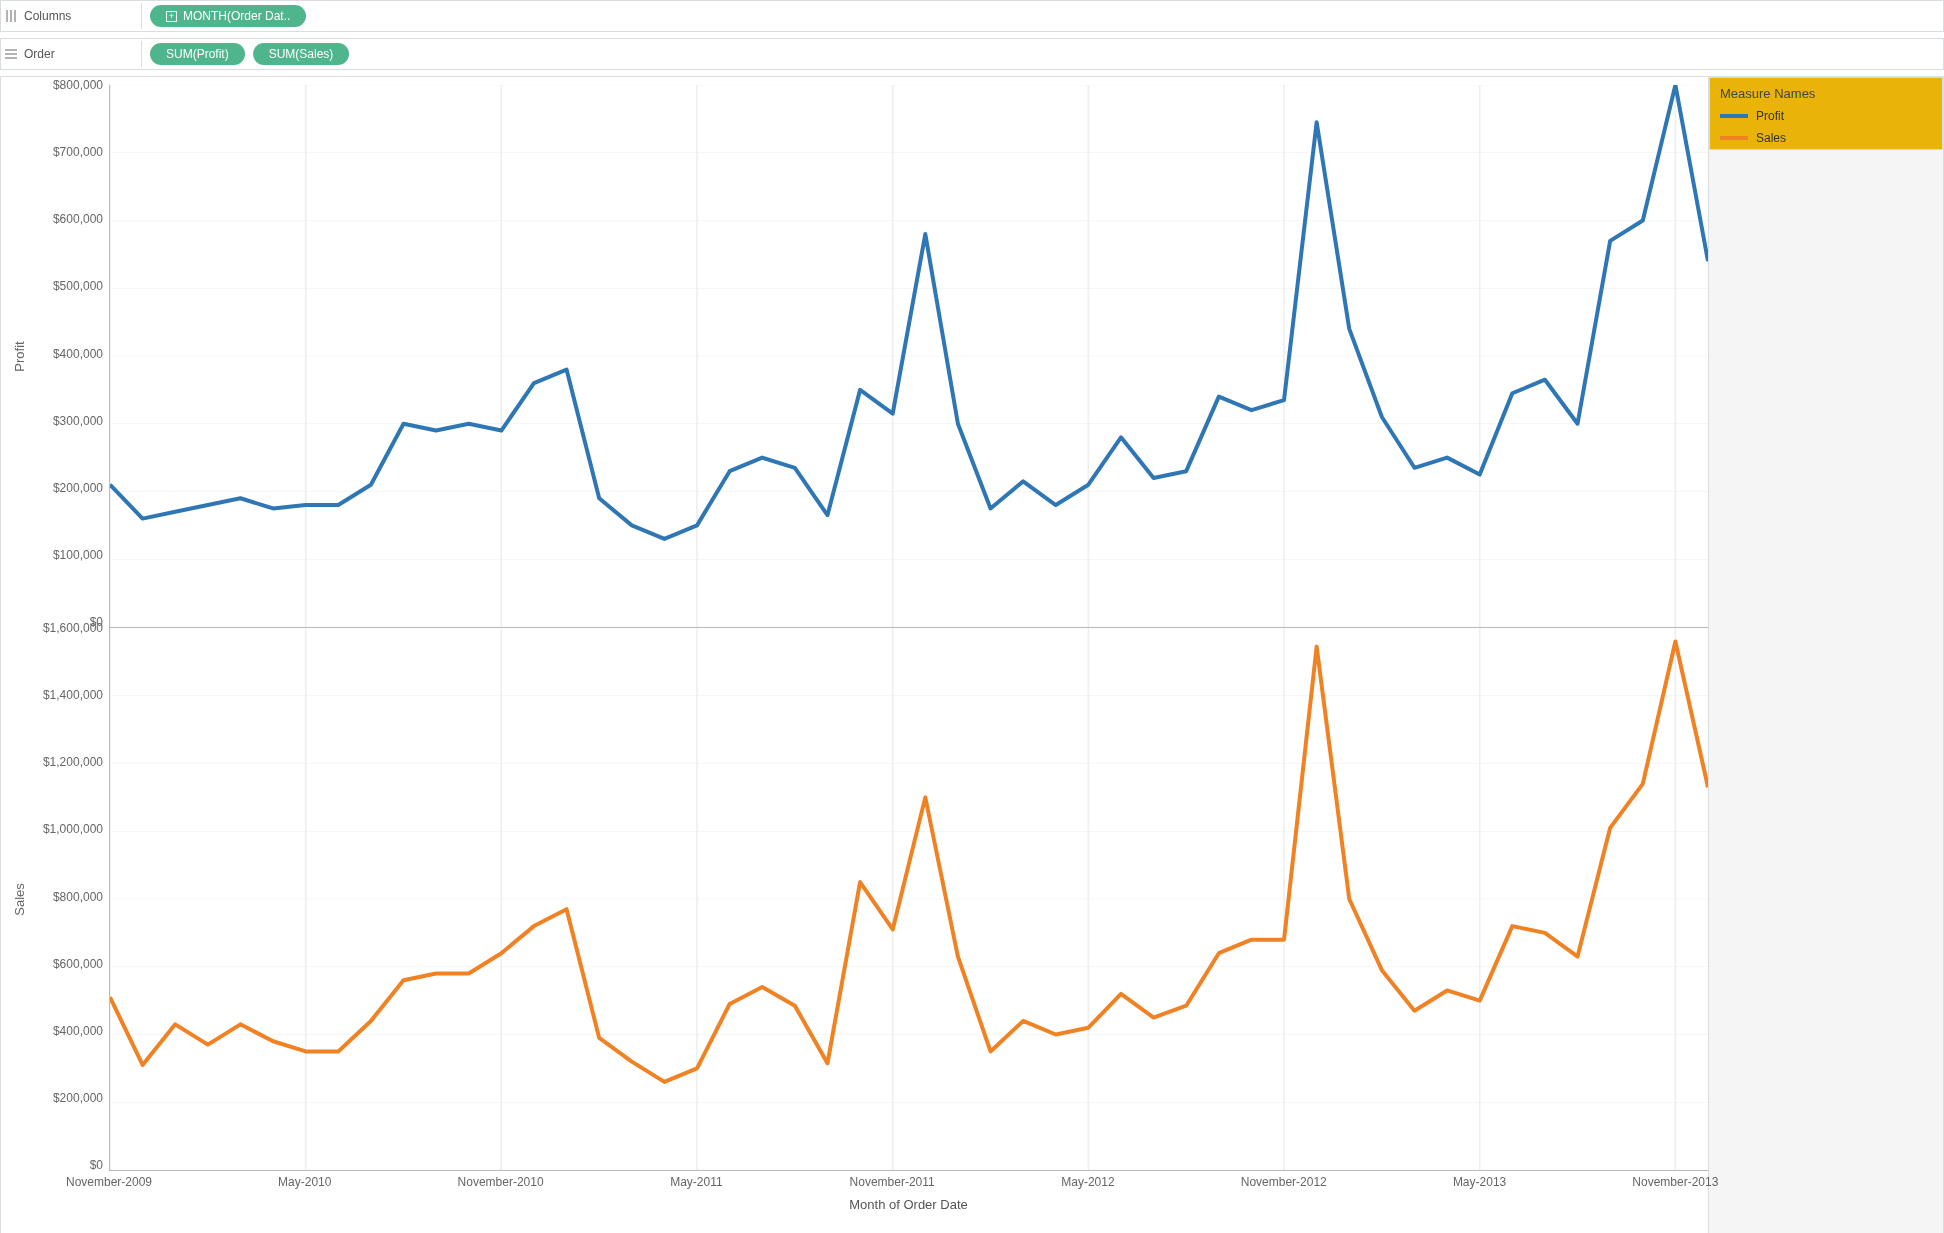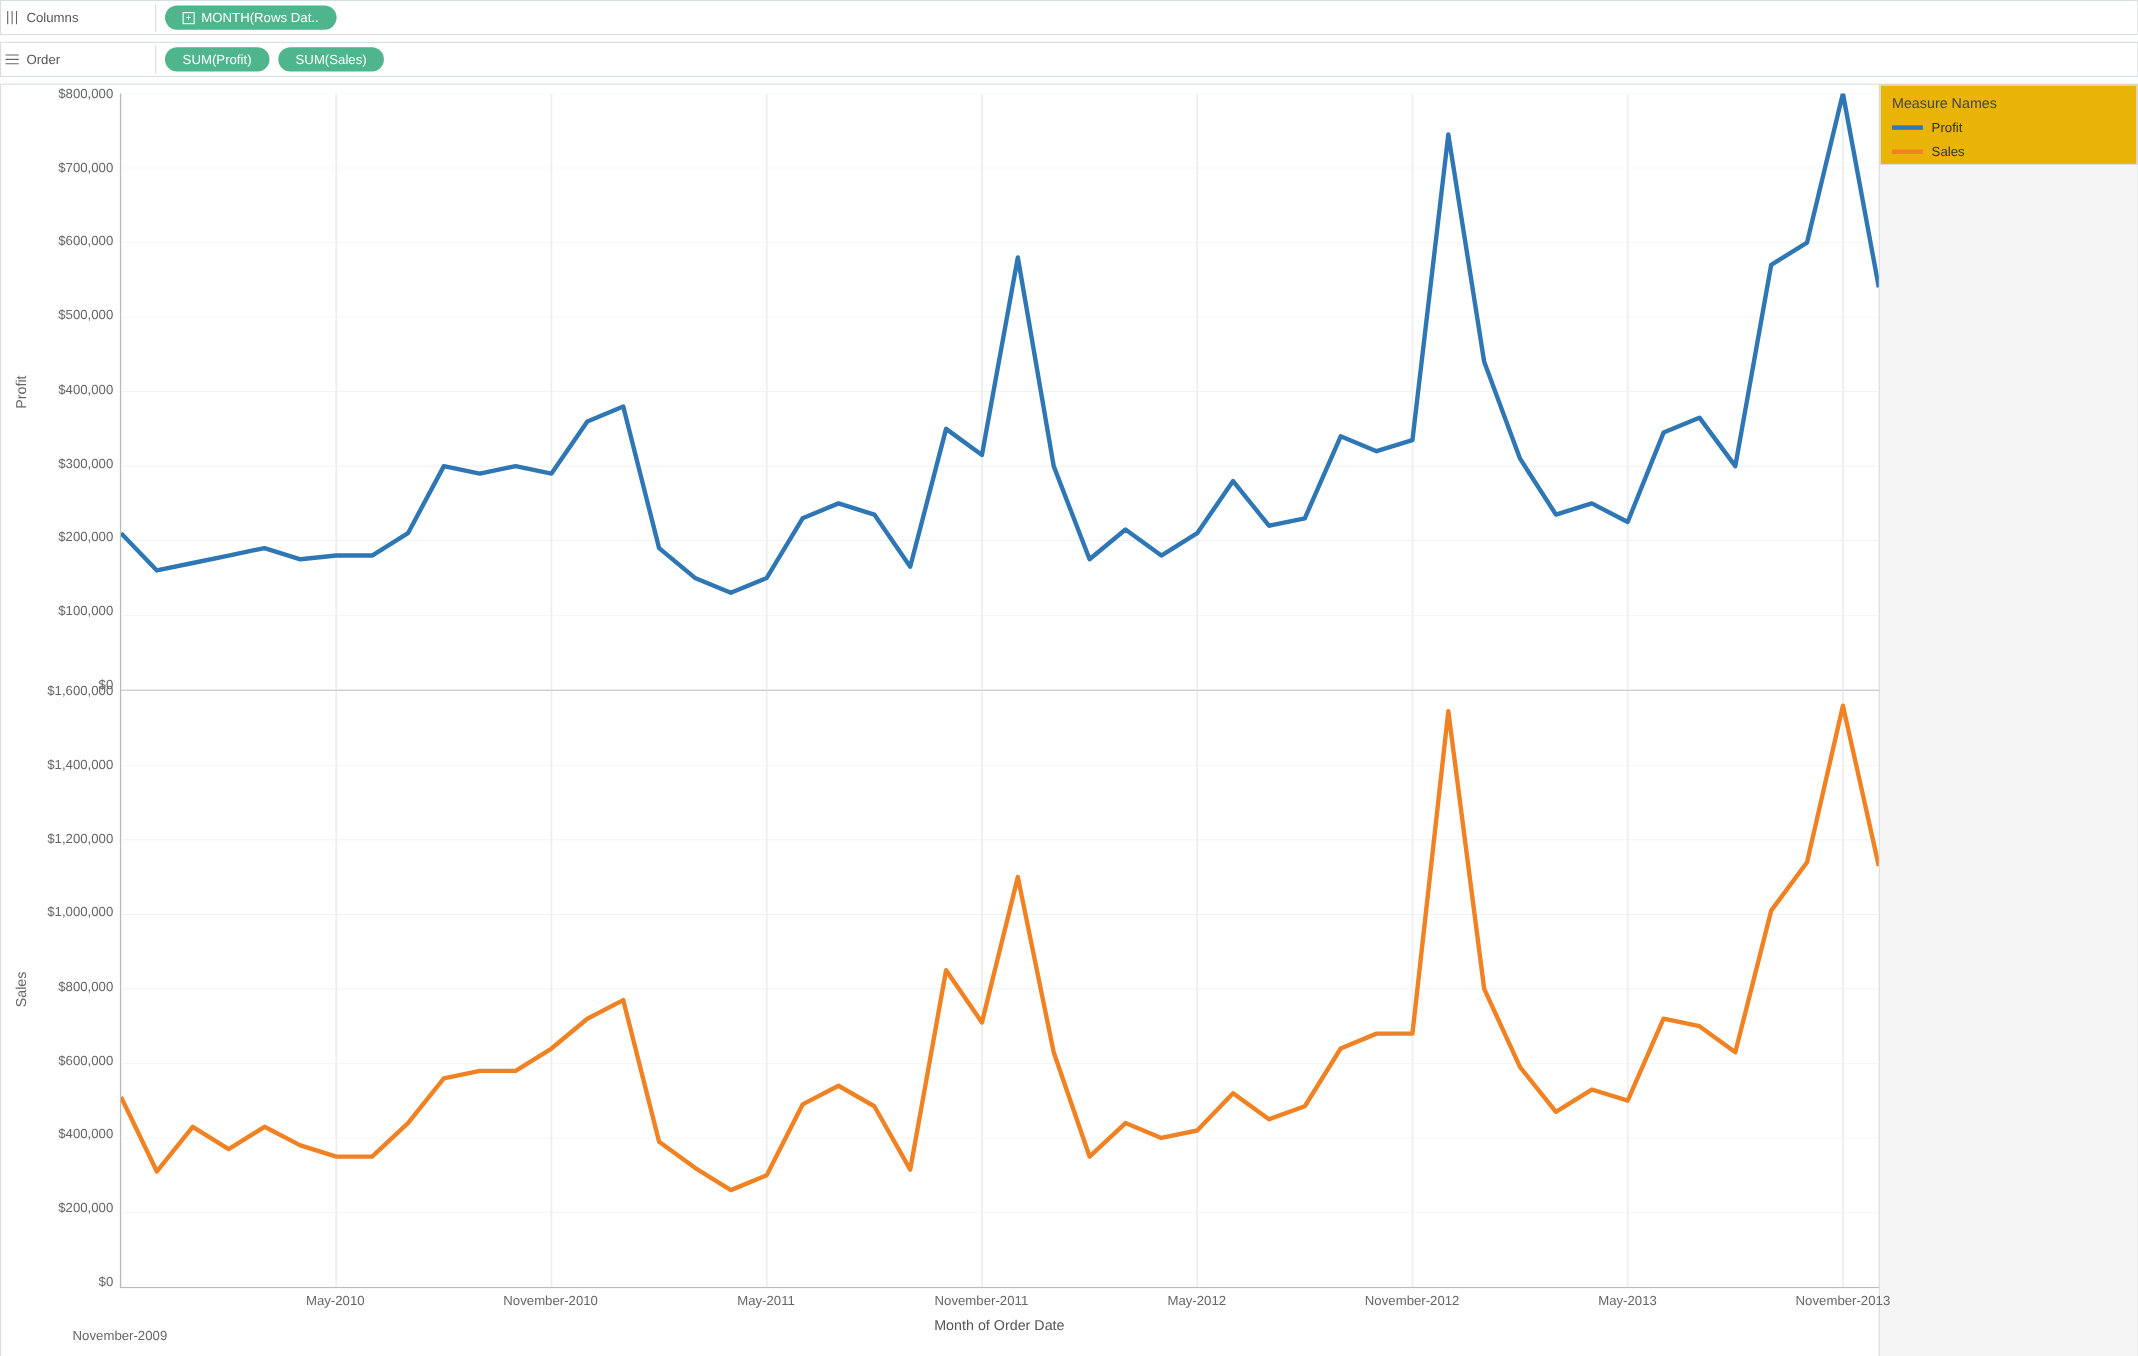--- a/index.html
+++ b/index.html
@@ -142,21 +142,21 @@
       <svg class="shelf-icon" viewBox="0 0 14 14">
         <line x1="3" y1="1" x2="3" y2="13"></line>
           <line x1="7" y1="1" x2="7" y2="13"></line>
           <line x1="11" y1="1" x2="11" y2="13"></line>
       </svg>
       <span>Columns</span>
     </div>
     <div id="columns-pills" style="display:flex;gap:8px;">
         <div class="pill">
           <span class="pill-plus-box">+</span>
-          <span>MONTH(Rows Dat..</span>
+          <span>MONTH(Order Dat..</span>
         </div>
       </div>
   </div>
 
   <div class="shelf-row">
     <div class="shelf-label-box">
       <svg class="shelf-icon" viewBox="0 0 14 14">
         <line x1="1" y1="3" x2="13" y2="3"></line>
           <line x1="1" y1="7" x2="13" y2="7"></line>
           <line x1="1" y1="11" x2="13" y2="11"></line>
@@ -258,21 +258,21 @@
               <line x1="979.5918367346939" x2="979.5918367346939" y1="0" y2="1000" class="grid-line"></line>
               <path d="M0 681.25 L20.408163265306122 806.25 L40.816326530612244 731.25 L61.224489795918366 768.75 L81.63265306122449 731.25 L102.04081632653062 762.5 L122.44897959183673 781.25 L142.85714285714286 781.25 L163.26530612244898 725 L183.67346938775512 650 L204.08163265306123 637.5 L224.48979591836735 637.5 L244.89795918367346 600 L265.30612244897964 550 L285.7142857142857 518.75 L306.12244897959187 756.25 L326.53061224489795 800 L346.9387755102041 837.5 L367.34693877551024 812.5 L387.7551020408163 693.75 L408.16326530612247 662.5 L428.57142857142856 696.875 L448.9795918367347 803.125 L469.38775510204084 468.75 L489.7959183673469 556.25 L510.2040816326531 312.5 L530.6122448979593 606.25 L551.0204081632653 781.25 L571.4285714285714 725 L591.8367346938776 750 L612.2448979591837 737.5 L632.6530612244899 675 L653.0612244897959 718.75 L673.469387755102 696.875 L693.8775510204082 600 L714.2857142857143 575 L734.6938775510205 575 L755.1020408163265 34.375 L775.5102040816327 500 L795.9183673469388 631.25 L816.3265306122449 706.25 L836.7346938775511 668.75 L857.1428571428571 687.5 L877.5510204081633 550 L897.9591836734694 562.5 L918.3673469387755 606.25 L938.7755102040817 368.75 L959.1836734693877 287.5 L979.5918367346939 25 L1000 293.75 " fill="none" stroke="#f08224" stroke-width="4" vector-effect="non-scaling-stroke" stroke-linejoin="round"></path>
             </svg>
           </div>
       </div>
 
       <div class="x-axis-row">
         <div style="width:20px"></div>
         <div class="x-ticks" id="xticks">
           <div class="x-title">Month of Order Date</div>
-        <div class="x-tick" style="left: 0%; margin-top: 32px;">November-2009</div>
+        <div class="x-tick" style="left: 0%;">November-2009</div>
             <div class="x-tick" style="left: 12.2449%;">May-2010</div>
             <div class="x-tick" style="left: 24.4898%;">November-2010</div>
             <div class="x-tick" style="left: 36.7347%;">May-2011</div>
             <div class="x-tick" style="left: 48.9796%;">November-2011</div>
             <div class="x-tick" style="left: 61.2245%;">May-2012</div>
             <div class="x-tick" style="left: 73.4694%;">November-2012</div>
             <div class="x-tick" style="left: 85.7143%;">May-2013</div>
             <div class="x-tick" style="left: 97.9592%;">November-2013</div>
           </div>
       </div>

